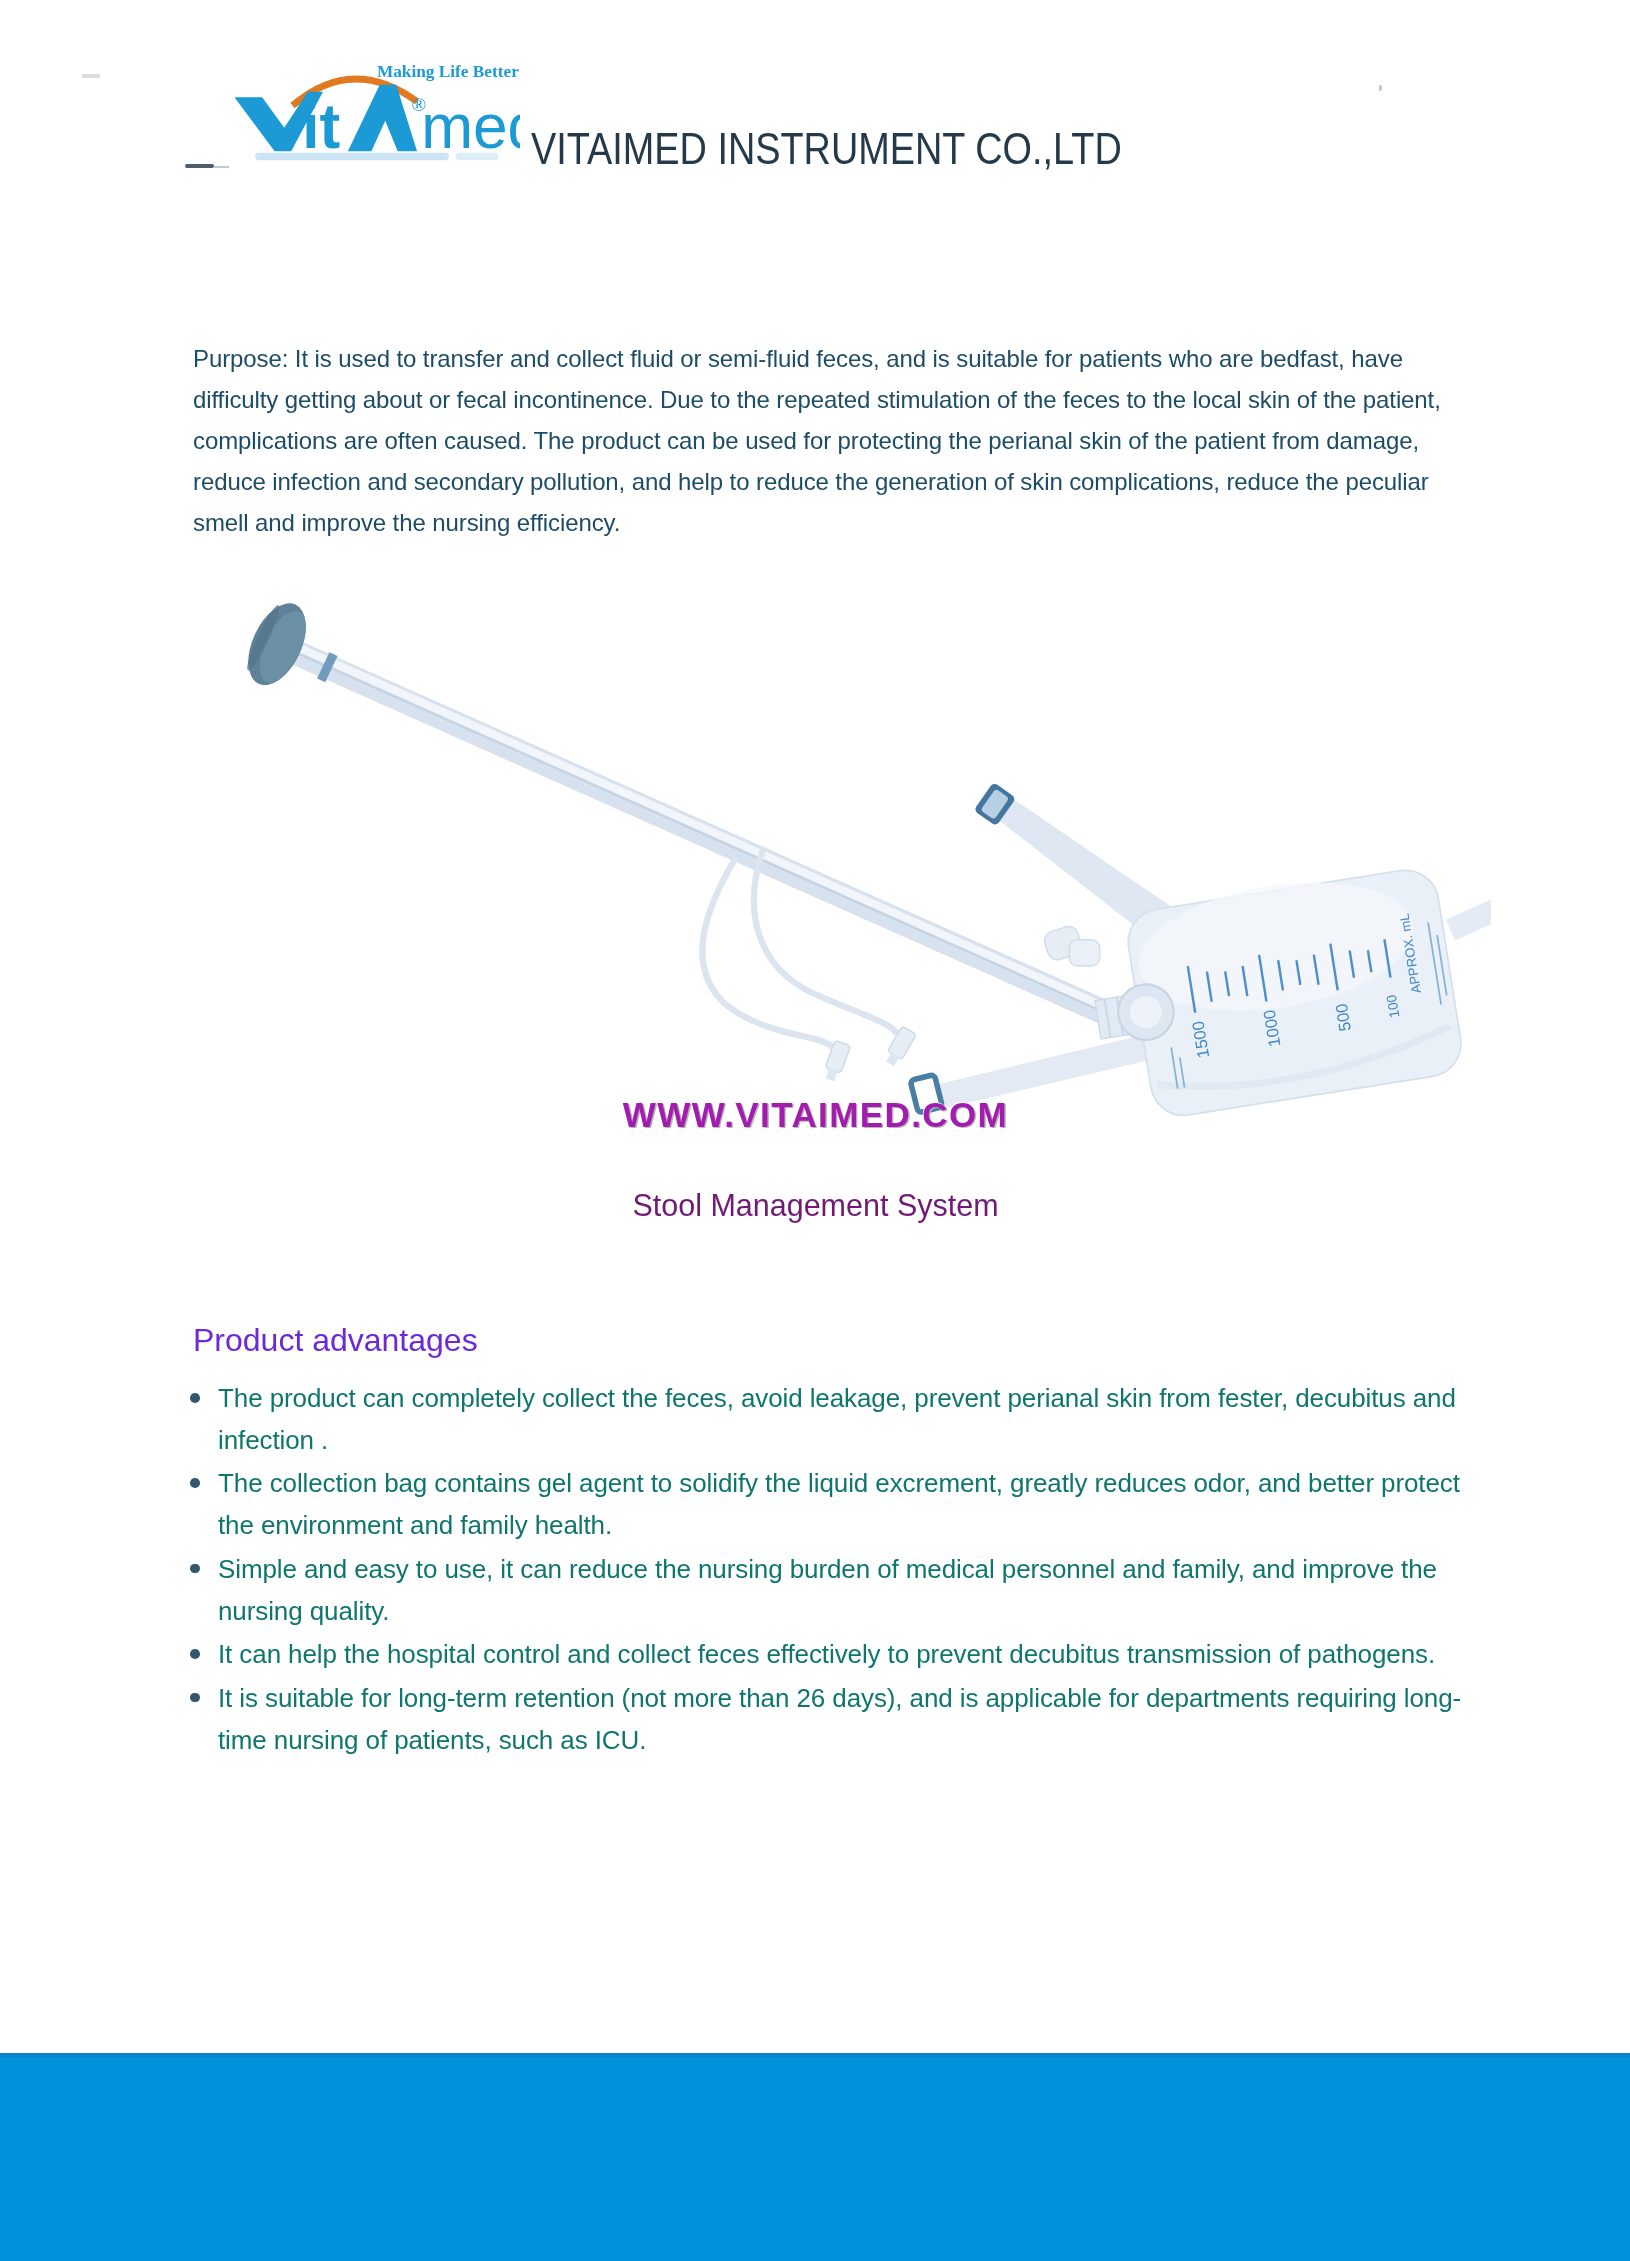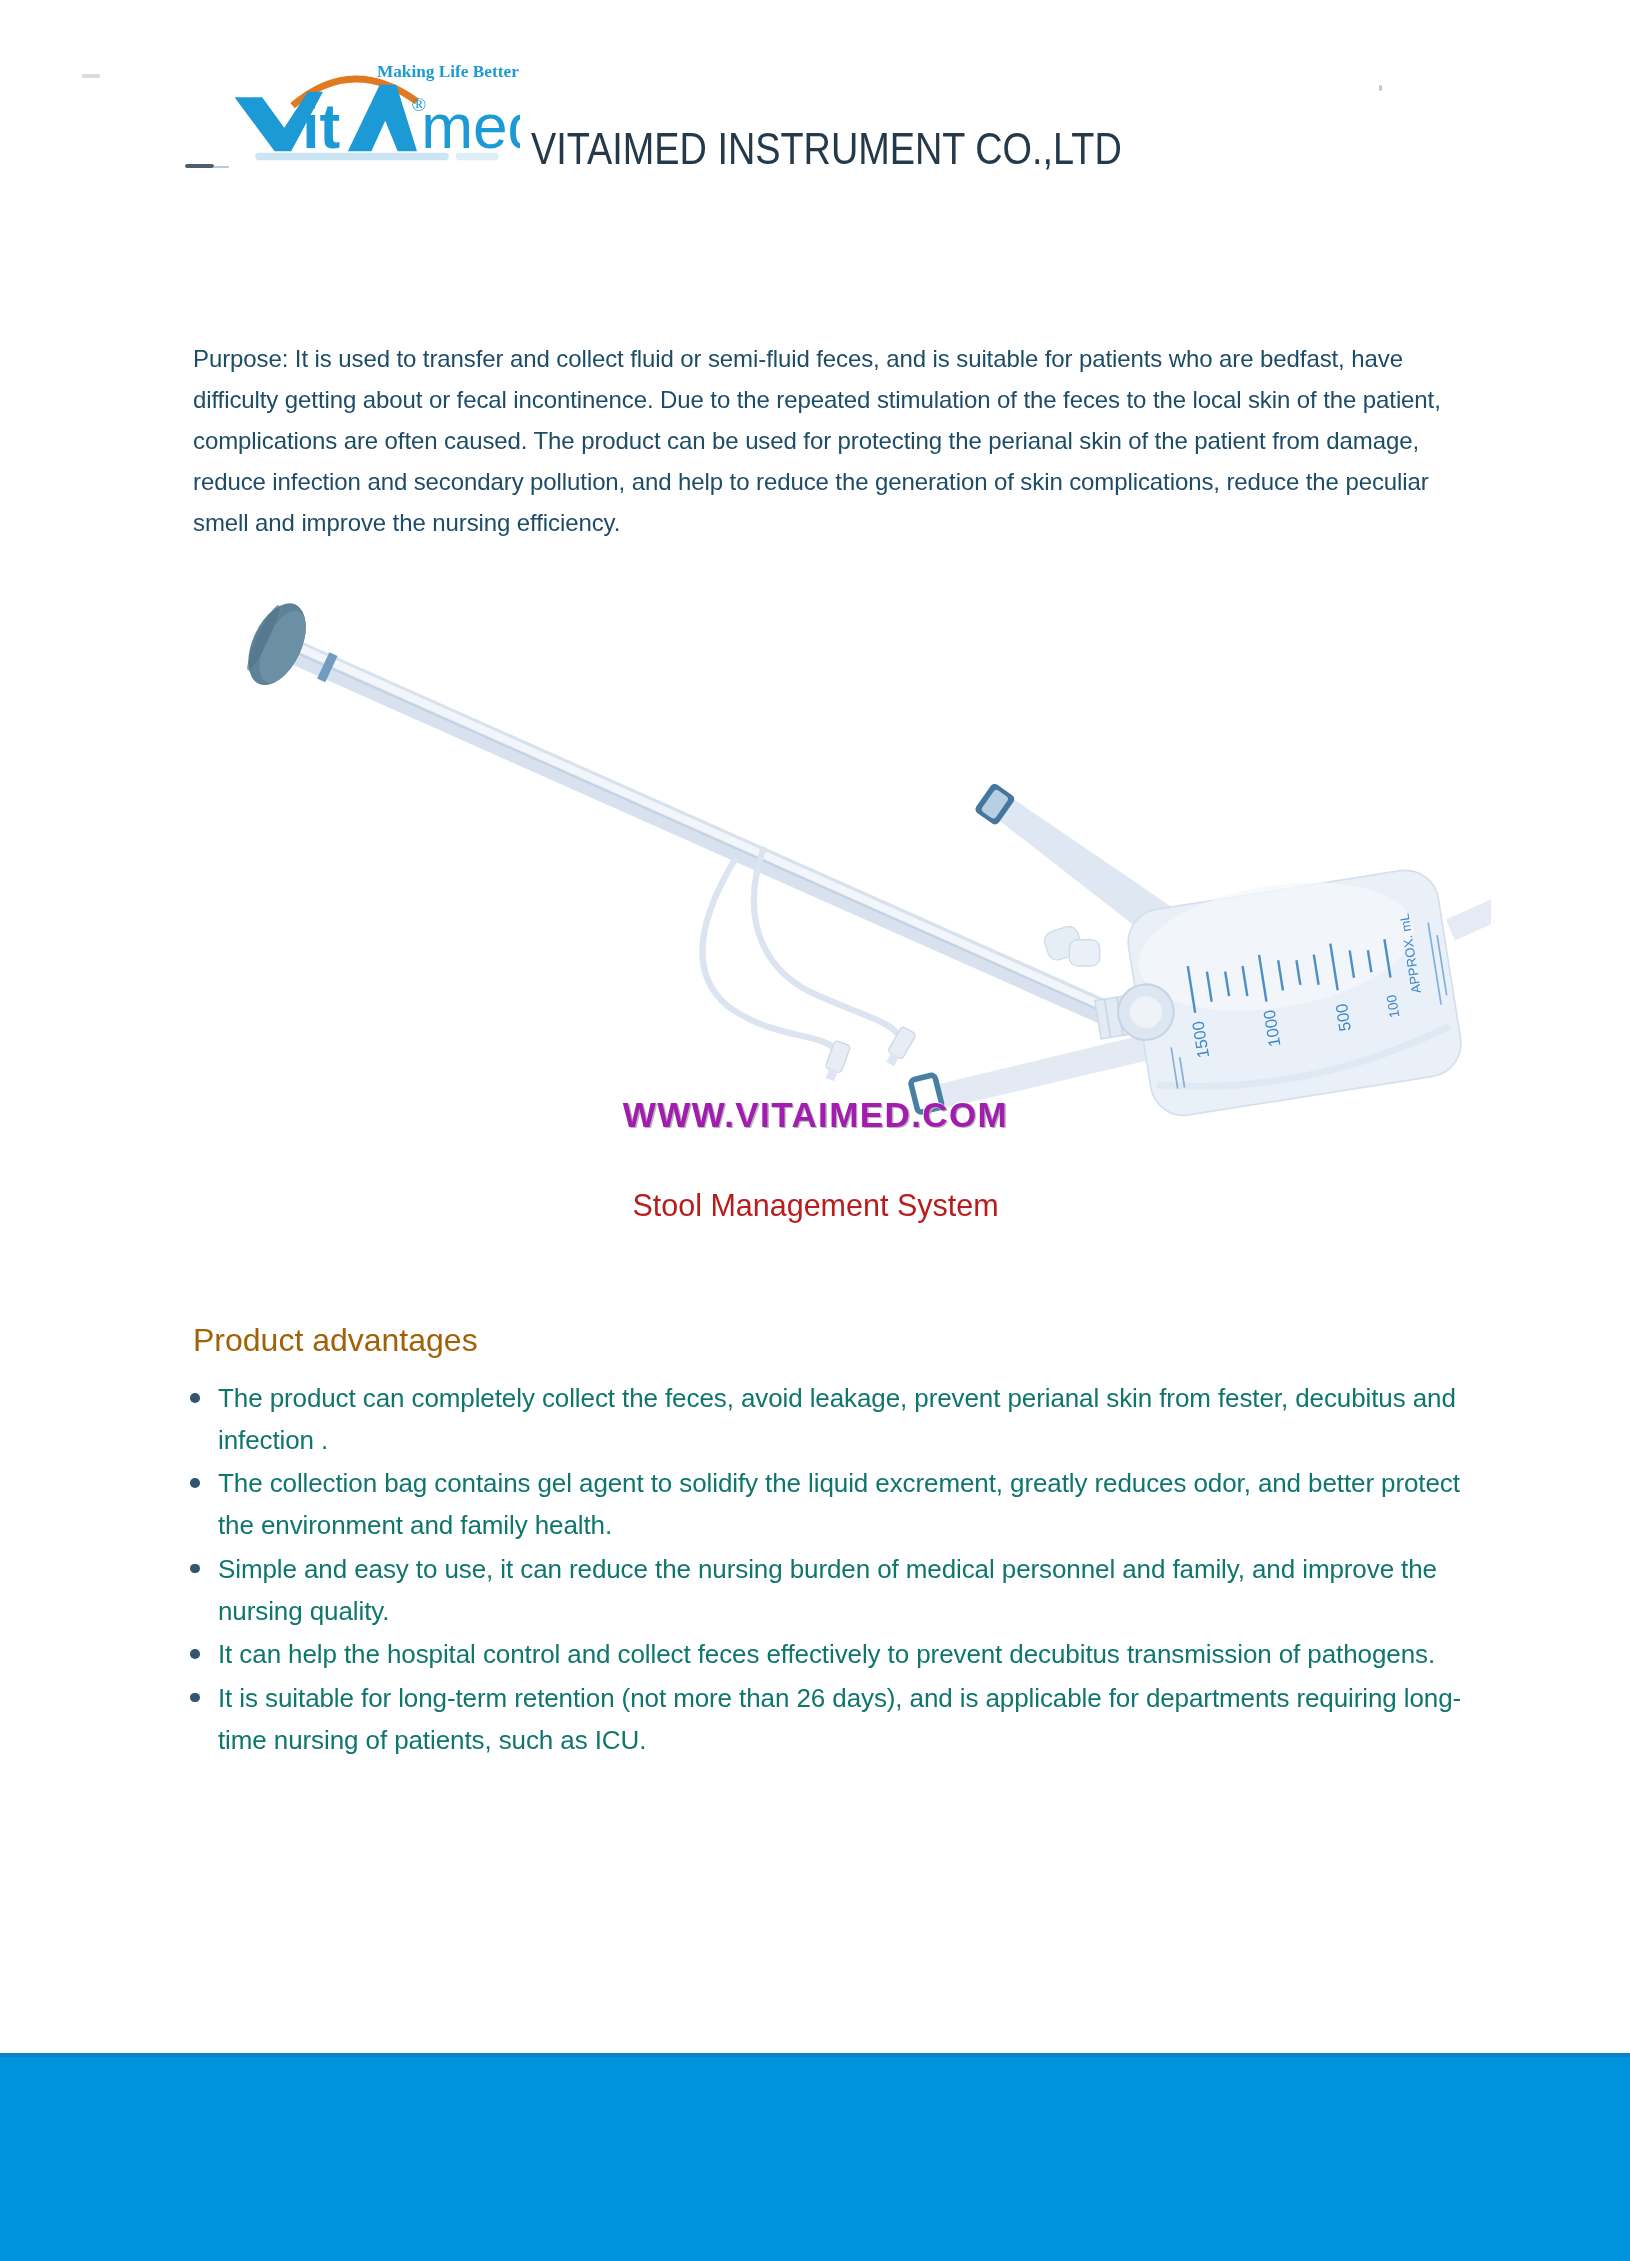--- a/index.html
+++ b/index.html
@@ -26,27 +26,27 @@
   .watermark{
     left:0;top:1095px;width:1631px;text-align:center;
     font-size:35px;font-weight:bold;letter-spacing:1.4px;color:#a21caf;
     text-shadow:1.4px 1.4px 0.7px #b3b3b3,-0.7px -0.7px 0 #ffffff;
     white-space:nowrap;
   }
 
   
   .fig-caption{
     left:0;top:1188px;width:1631px;text-align:center;
-    font-size:30.5px;color:#b91c1c;
+    font-size:30.5px;color:#701a75;
   }
 
   
   .adv-heading{
     left:193px;top:1322px;width:624px;
-    font-size:32px;color:#a16207;
+    font-size:32px;color:#6d28d9;
   }
   .adv-list{
     left:182px;top:1377px;width:1297px;
     margin:0;padding:0;list-style:none;
   }
   .adv-list li{
     position:relative;padding-left:36px;margin:0 0 1.4px 0;
     font-size:26px;line-height:42px;color:#0f766e;letter-spacing:-0.1px;
   }
   .adv-list li::before{

